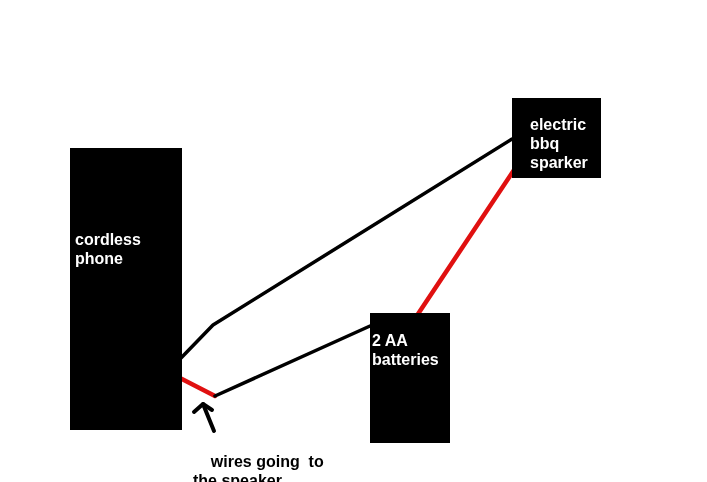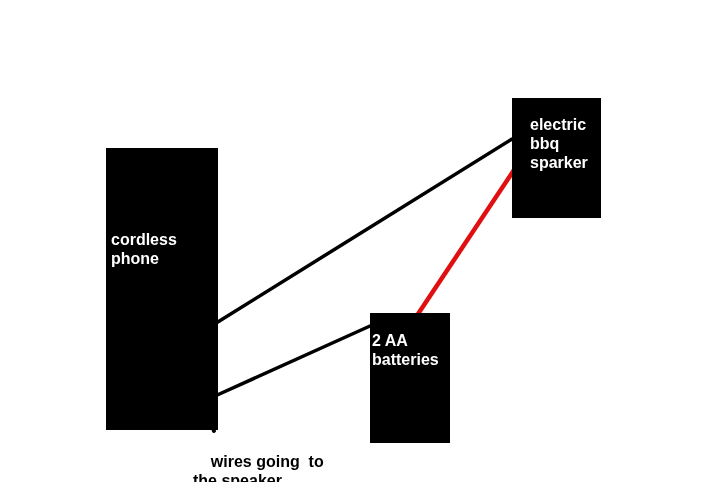--- a/index.html
+++ b/index.html
@@ -51,26 +51,26 @@
 
   <svg id="wires-layer" class="wires-svg" width="707" height="482">
       <polyline points="181,358 213,325 512,139" fill="none" stroke="#000000" stroke-width="3.5" stroke-linecap="round" stroke-linejoin="round"></polyline>
       <polyline points="178,377 215,396" fill="none" stroke="#e01010" stroke-width="4.5" stroke-linecap="round" stroke-linejoin="round"></polyline>
       <polyline points="215,396 370,326" fill="none" stroke="#000000" stroke-width="3.5" stroke-linecap="round" stroke-linejoin="round"></polyline>
       <polyline points="418,314 514,170" fill="none" stroke="#e01010" stroke-width="4.5" stroke-linecap="round" stroke-linejoin="round"></polyline>
       <polyline points="214,431 203,404" fill="none" stroke="#000000" stroke-width="4" stroke-linecap="round" stroke-linejoin="round"></polyline>
       <polyline points="194,412 203,404 212,410" fill="none" stroke="#000000" stroke-width="4" stroke-linecap="round" stroke-linejoin="round"></polyline>
     </svg>
 
-  <div class="node" id="node-phone" style="left: 70px; top: 148px; width: 112px; height: 282px; background: rgb(0, 0, 0); margin-left: 36px;">
+  <div class="node" id="node-phone" style="left: 70px; top: 148px; width: 112px; height: 282px; background: rgb(0, 0, 0);">
     <span class="node-label" style="left: 5px; top: 82px; color: rgb(255, 255, 255);">cordless
 phone</span>
   </div>
 
-  <div class="node" id="node-sparker" style="left: 512px; top: 98px; width: 89px; height: 120px; background: rgb(0, 0, 0);">
+  <div class="node" id="node-sparker" style="left: 512px; top: 98px; width: 89px; height: 80px; background: rgb(0, 0, 0);">
     <span class="node-label" style="left: 18px; top: 17px; color: rgb(255, 255, 255);">electric
 bbq
 sparker</span>
   </div>
 
   <div class="node" id="node-batteries" style="left: 370px; top: 313px; width: 80px; height: 130px; background: rgb(0, 0, 0);">
     <span class="node-label" style="left: 2px; top: 18px; color: rgb(255, 255, 255);">2 AA
 batteries</span>
   </div>
 

